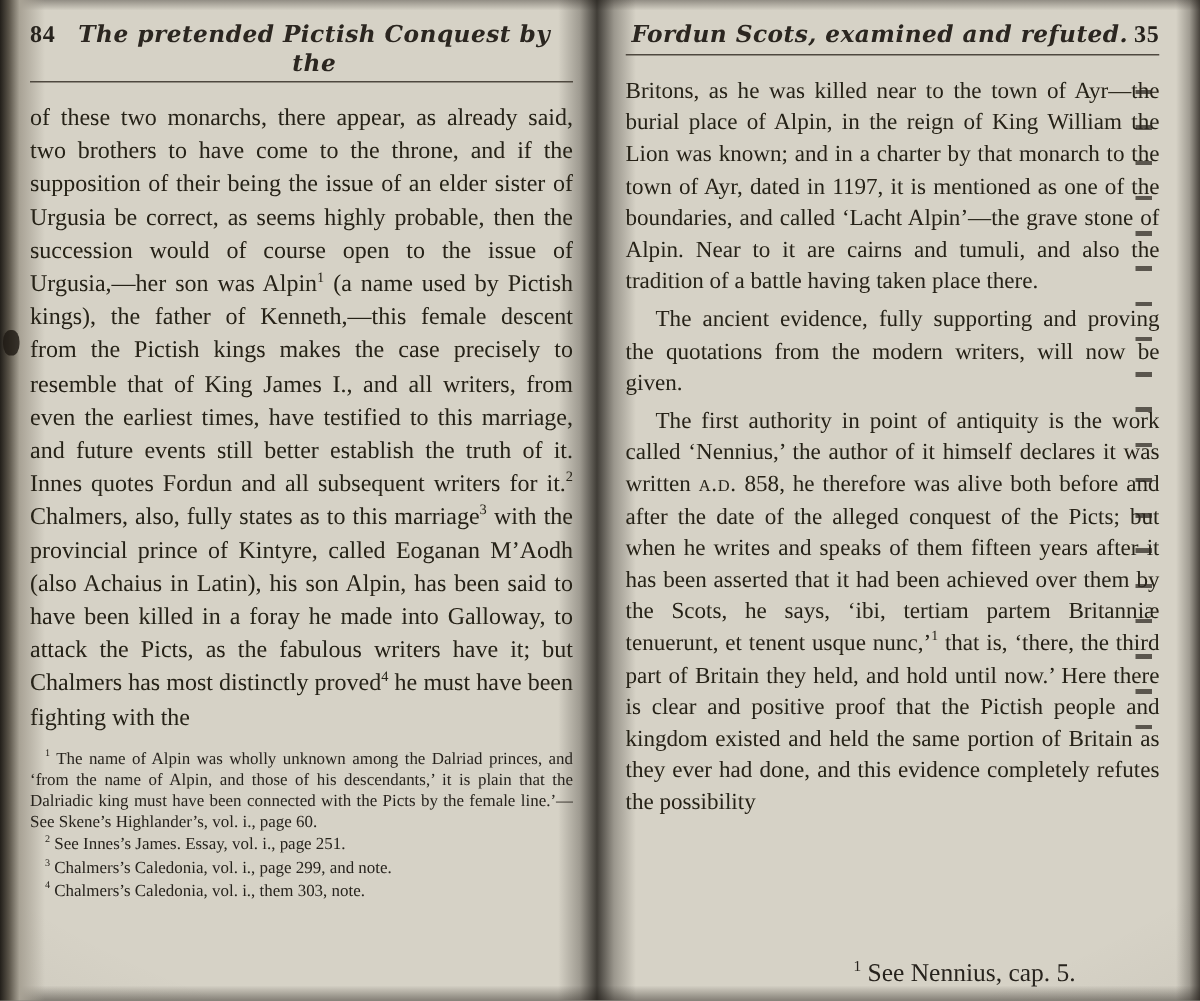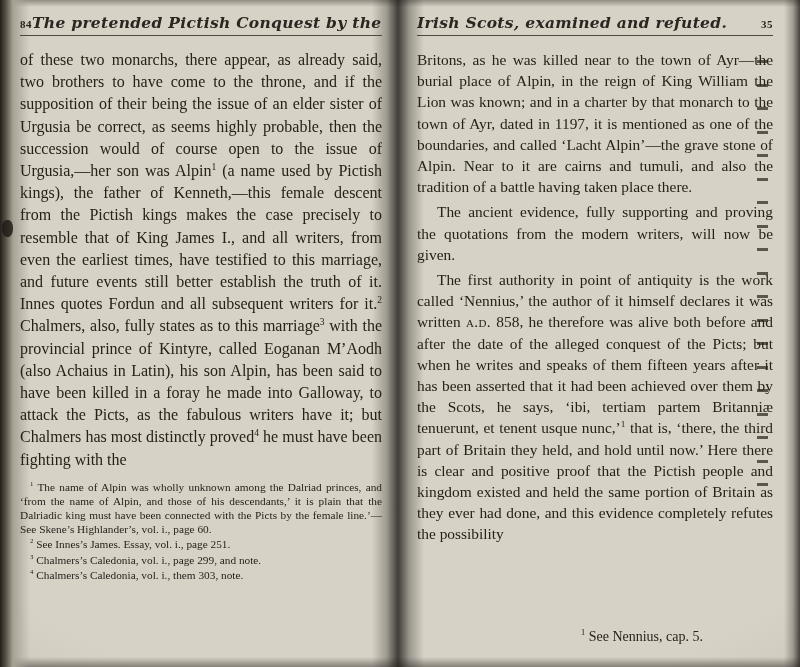--- a/index.html
+++ b/index.html
@@ -28,43 +28,43 @@
     background:rgba(30,26,20,.82);border-radius:45%;
   }
   .page{position:absolute;top:8px;height:655px;overflow:hidden}
   .page-left{left:20px;width:362px}
   .page-right{left:417px;width:356px}
 
   .pagehead{
     display:flex;align-items:baseline;
     font-weight:bold;padding-top:5px;
   }
-  .pagenum{font-size:11px;letter-spacing:.5px}
+  .pagenum{font-size:16px;letter-spacing:.5px}
   .runtitle{
-    flex:1;
+    flex:1;text-align:center;
     font-family:"DejaVu Serif", serif;
     font-weight:bold;font-style:italic;
     font-size:15.5px;letter-spacing:.3px;color:#2b2620;
   }
   .headrule{border-bottom:1.5px solid #4e483f;margin-top:3px}
 
   .body{margin-top:13px;text-align:justify;color:#262younger
   }
   .body{margin-top:13px;text-align:justify;color:#262217}
   .page-left .body{font-size:16px;line-height:22.2px}
   .page-right .body{font-size:15.4px;line-height:21.2px}
   .para{margin:0;text-indent:0}
   .para.indent{text-indent:20px}
   .para + .para{margin-top:4px}
 
   .footnotes{margin-top:9px;text-align:justify}
   .fn{font-size:11.3px;line-height:14px;text-indent:10px;margin:0 0 1.5px 0}
   .fn-right{
     position:absolute;left:142px;bottom:7px;
-    font-size:14px;line-height:15px;margin:12px;
+    font-size:17px;line-height:15px;margin:0;
   }
   sup{font-size:.6em;vertical-align:super;line-height:0}
   .it{}
   .sc{font-variant:small-caps;letter-spacing:.4px}
 
   .margin-marks{
     position:absolute;right:5px;top:52px;width:11px;height:428px;
     background:repeating-linear-gradient(180deg, rgba(43,38,31,.72) 0px 3px, rgba(0,0,0,0) 3px 23.5px);
   }
 </style>
@@ -87,21 +87,21 @@
     <div class="footnotes">
       <p class="fn"><sup>1</sup><span> The name of Alpin was wholly unknown among the Dalriad princes, and ‘from the name of Alpin, and those of his descendants,’ it is plain that the Dalriadic king must have been connected with the Picts by the female line.’—See Skene’s </span><span class="it">Highlander’s</span><span>, vol. i., page 60.</span></p>
       <p class="fn"><sup>2</sup><span> See Innes’s </span><span class="it">James. Essay</span><span>, vol. i., page 251.</span></p>
       <p class="fn"><sup>3</sup><span> Chalmers’s </span><span class="it">Caledonia</span><span>, vol. i., page 299, and note.</span></p>
       <p class="fn"><sup>4</sup><span> Chalmers’s </span><span class="it">Caledonia</span><span>, vol. i., them 303, note.</span></p>
     </div>
   </div>
 
   <div class="page page-right">
     <div class="pagehead">
-      <span class="runtitle">Irish Scots, examined and refuted.</span>
+      <span class="runtitle">Fordun Scots, examined and refuted.</span>
       <span class="pagenum">35</span>
     </div>
     <div class="headrule"></div>
     <div class="body">
       <p class="para"><span>Britons, as he was killed near to the town of Ayr—the burial place of Alpin, in the reign of King William the Lion was known; and in a charter by that monarch to the town of Ayr, dated in 1197, it is mentioned as one of the boundaries, and called ‘Lacht Alpin’—the grave stone of Alpin. Near to it are cairns and tumuli, and also the tradition of a battle having taken place there.</span></p>
       <p class="para indent"><span>The ancient evidence, fully supporting and proving the quotations from the modern writers, will now be given.</span></p>
       <p class="para indent"><span>The first authority in point of antiquity is the work called ‘Nennius,’ the author of it himself declares it was written </span><span class="sc">a.d.</span><span> 858, he therefore was alive both </span><span class="it">before</span><span> and </span><span class="it">after</span><span> the date of the alleged conquest of the Picts; but when he writes and speaks of them </span><span class="it">fifteen years after</span><span> it has been asserted that it had been achieved over them by the Scots, he says, ‘</span><span class="it">ibi, tertiam partem Britanniæ tenuerunt, et tenent usque nunc,</span><span>’</span><sup>1</sup><span> that is, ‘there, the third part of Britain they held, </span><span class="it">and hold until now.</span><span>’ Here there is clear and positive proof that the Pictish people and kingdom existed and held the same portion of Britain as they ever had done, and this evidence completely refutes the possibility</span></p>
     </div>
     <p class="fn fn-right"><sup>1</sup><span> See Nennius, cap. 5.</span></p>
     <div class="margin-marks"></div>

